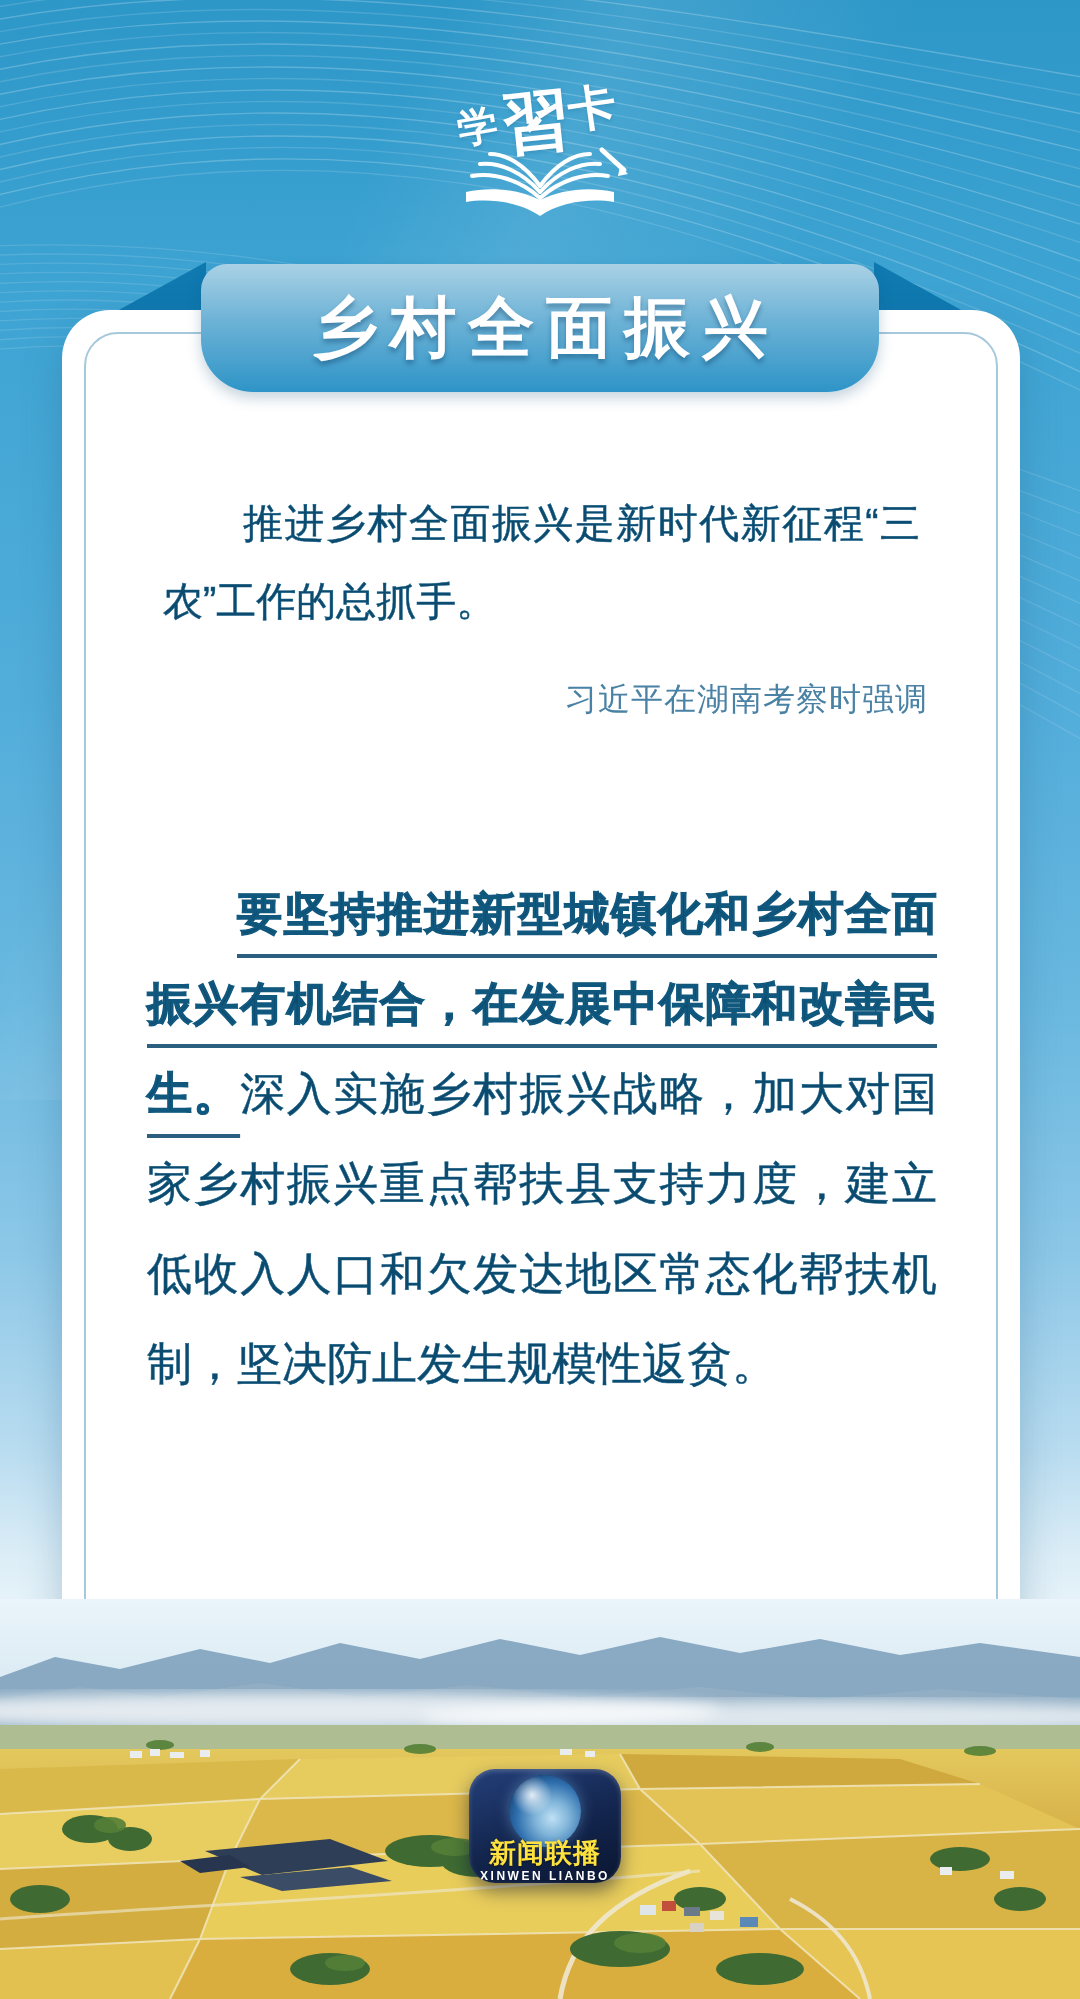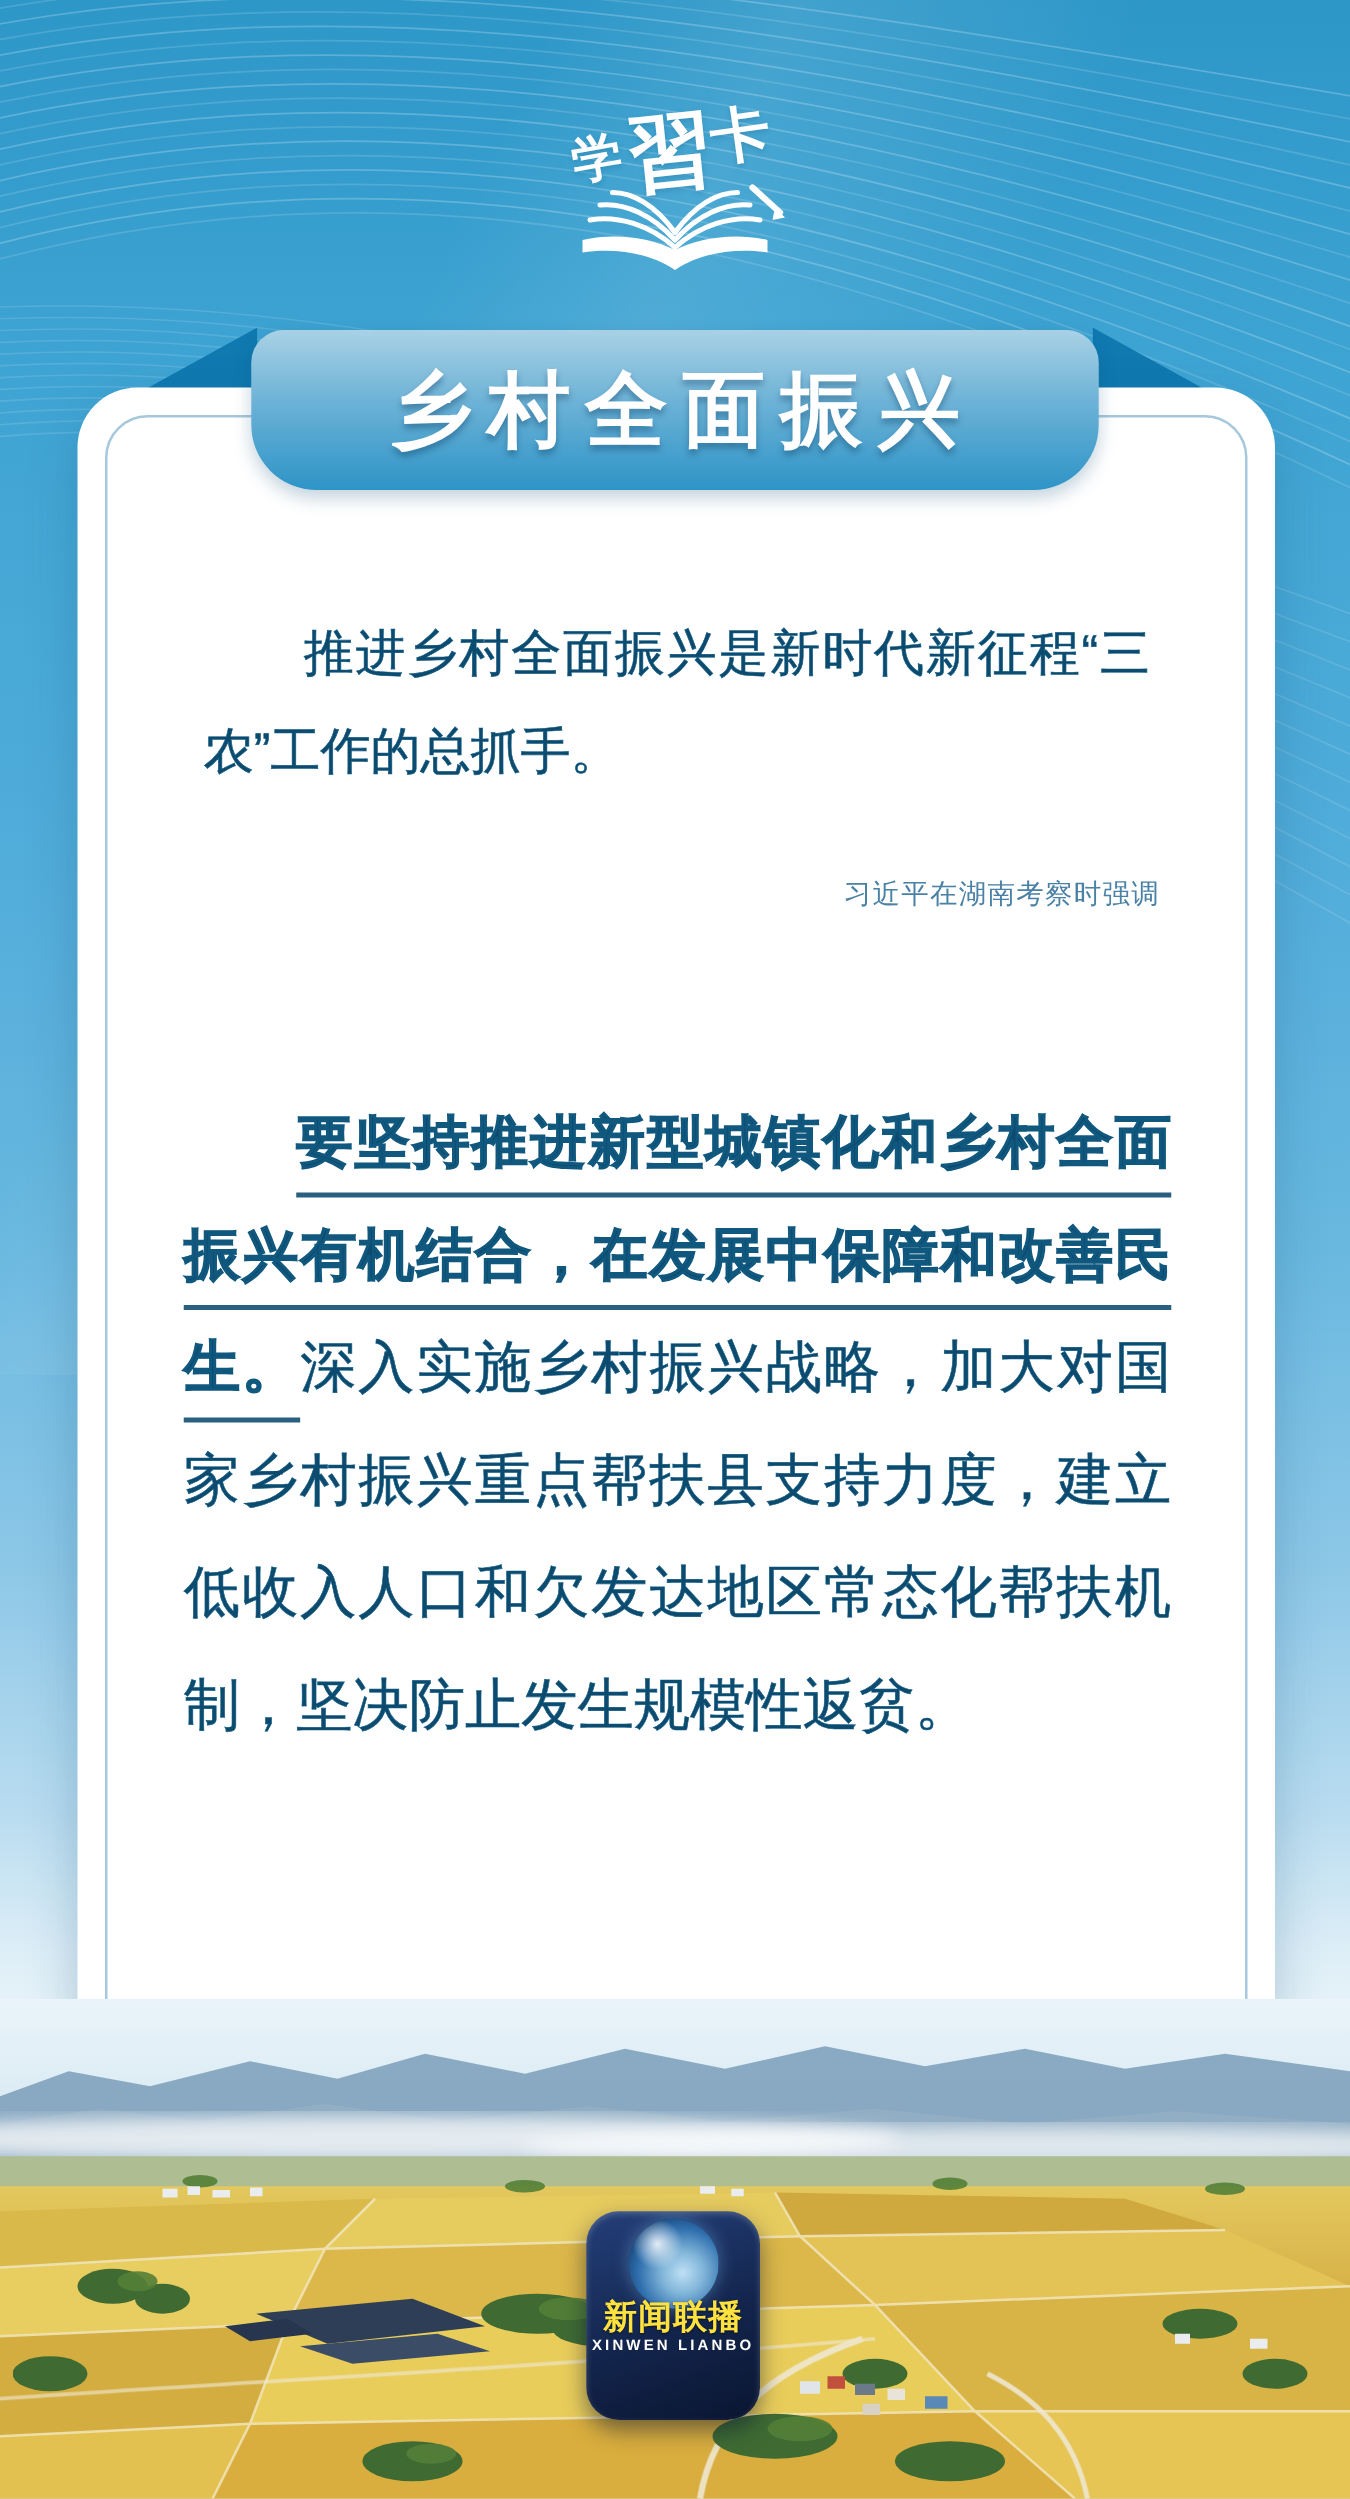--- a/index.html
+++ b/index.html
@@ -61,31 +61,32 @@
   .em{
     font-weight:bold;-webkit-text-stroke:1.1px #11587f;
     text-decoration:underline;text-decoration-thickness:4px;
     text-underline-offset:.55em;text-decoration-color:#2a5f80;
   }
   .attr{position:absolute;text-align:right;color:#4e86a9;}
   .attr1{right:152px;top:681px;}
   .attr2{right:144px;top:1440px;}
   .attr-date{font-size:33px;line-height:40px;white-space:nowrap;}
   .dashline{display:inline-block;width:118px;height:3px;background:#34719a;vertical-align:9px;margin-right:4px;}
-  .attr-src{font-size:22px;line-height:36px;margin-top:16px;letter-spacing:1px;white-space:nowrap;color:#4a82a5;}
+  .attr-src{font-size:32px;line-height:36px;letter-spacing:1px;white-space:nowrap;color:#4a82a5;}
 
   
   .photo{position:absolute;left:0;top:1599px;width:1080px;height:400px;}
 
   
   .badge{
-    position:absolute;left:469px;top:1769px;width:139px;height:167px;border-radius:26px;
+    position:absolute;left:469px;top:1769px;width:139px;height:114px;border-radius:26px;
     background:linear-gradient(160deg,#24407a 0%,#13254d 55%,#0a1530 100%);
     box-shadow:0 8px 18px rgba(8,18,48,.5), inset 0 2px 5px rgba(255,255,255,.22);
     overflow:hidden;
+    padding-left:13px;
   }
   .globe{
     position:absolute;left:50%;top:6px;transform:translateX(-50%);
     width:72px;height:72px;border-radius:50%;
     background:
       radial-gradient(circle at 32% 28%,rgba(255,255,255,.85) 0%,rgba(255,255,255,0) 28%),
       radial-gradient(circle at 60% 60%,#bfe0f5 0%,#7fb4d8 28%,#2f6fae 58%,#15406f 82%,#0d2c52 100%);
     box-shadow:0 0 14px rgba(120,180,230,.45);
   }
   .badge-cn{

